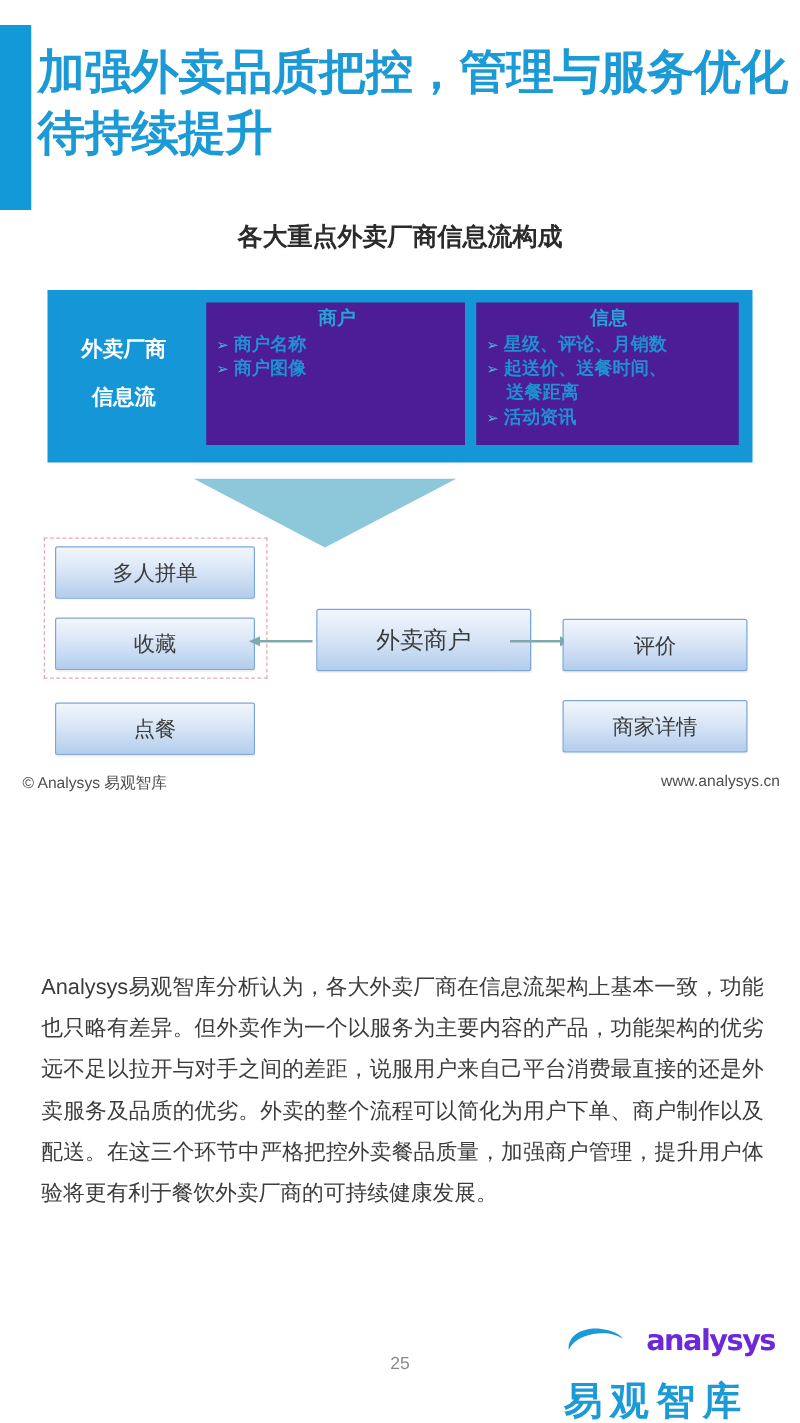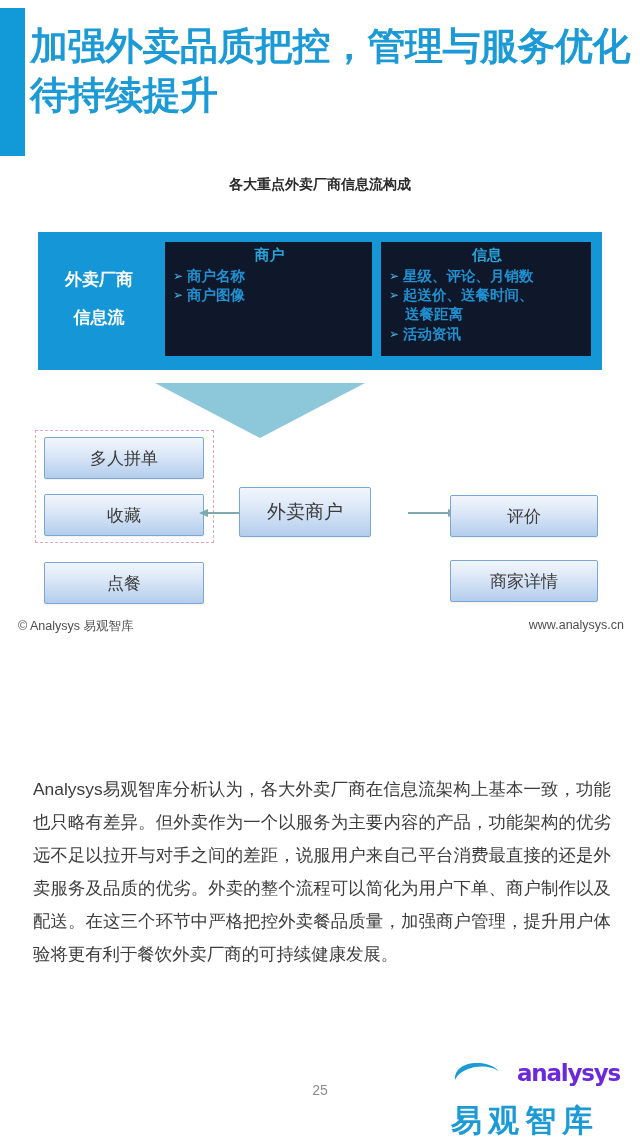--- a/index.html
+++ b/index.html
@@ -5,37 +5,37 @@
   * { box-sizing: border-box; margin: 0; padding: 0; }
   html, body {
     width: 640px; height: 1138px;
     background: #ffffff;
     font-family: "Liberation Sans", "DejaVu Sans", sans-serif;
     overflow: hidden;
   }
   .page { position: relative; width: 640px; height: 1138px; background:#fff; }
 
   
-  .header { position: absolute; left: 0; top: 0; width: 640px; height: 158px; font-family: Liberation Serif, serif; }
+  .header { position: absolute; left: 0; top: 12px; width: 640px; height: 158px; font-family: Liberation Serif, serif; }
   .header-bar {
     position: absolute; left: 0; top: 8px;
     width: 25px; height: 148px;
     background: #1199d8;
   }
   .header-title {
     position: absolute; left: 30px; top: 22px; width: 600px;
     font-size: 38px; font-weight: bold; line-height: 1.28;
     color: #1b9ad6;
     letter-spacing: -0.5px;
   }
 
   
   .chart-title {
     position: absolute; left: 0; top: 176px; width: 640px;
-    text-align: center; font-size: 14px; font-weight: bold;
+    text-align: center; font-size: 20px; font-weight: bold;
     color: #2b2b2b;
   }
 
   
   .panel {
     position: absolute; left: 38px; top: 232px;
     width: 564px; height: 138px;
     background: #1596d7;
     display: flex; align-items: stretch;
     padding: 10px 11px 14px 0;
@@ -43,21 +43,21 @@
   .panel-label {
     width: 118px; flex: 0 0 118px;
     display: flex; flex-direction: column;
     align-items: center; justify-content: center;
     color: #ffffff; font-size: 17px; font-weight: bold;
     line-height: 1.2; gap: 18px;
     padding-left: 4px;
   }
   .panel-label span { white-space: nowrap; }
   .card {
-    background: #0f172a;
+    background: #4c1d95;
     margin-left: 9px;
     padding: 4px 6px 4px 8px;
     display: flex; flex-direction: column;
   }
   .card-merchant { flex: 0 0 207px; }
   .card-info { flex: 1 1 auto; }
   .card-head {
     text-align: center; color: #27a3d8; font-size: 15px;
     font-weight: bold; margin-bottom: 2px; line-height: 1.25;
   }
@@ -98,21 +98,21 @@
 
   .dashbox {
     position: absolute; left: 35px; top: 5px;
     width: 179px; height: 113px;
     border: 1px dashed #e2a9b4;
   }
 
   .b-pin   { left: 44px;  top: 12px;  width: 160px; height: 42px; }
   .b-fav   { left: 44px;  top: 69px;  width: 160px; height: 42px; }
   .b-order { left: 44px;  top: 137px; width: 160px; height: 42px; }
-  .b-mid   { left: 239px; top: 62px;  width: 132px; height: 50px; font-size: 19px; }
+  .b-mid   { left: 253px; top: 62px;  width: 172px; height: 50px; font-size: 19px; }
   .b-photo { left: 450px; top: 8px;   width: 148px; height: 42px; }
   .b-rev   { left: 450px; top: 70px;  width: 148px; height: 42px; }
   .b-detail{ left: 450px; top: 135px; width: 148px; height: 42px; }
 
   .arrow { position: absolute; height: 1.5px; background: #7fa9ae; }
   .arrow::after {
     content: ""; position: absolute; top: -3.5px;
     border-top: 4.5px solid transparent;
     border-bottom: 4.5px solid transparent;
   }

